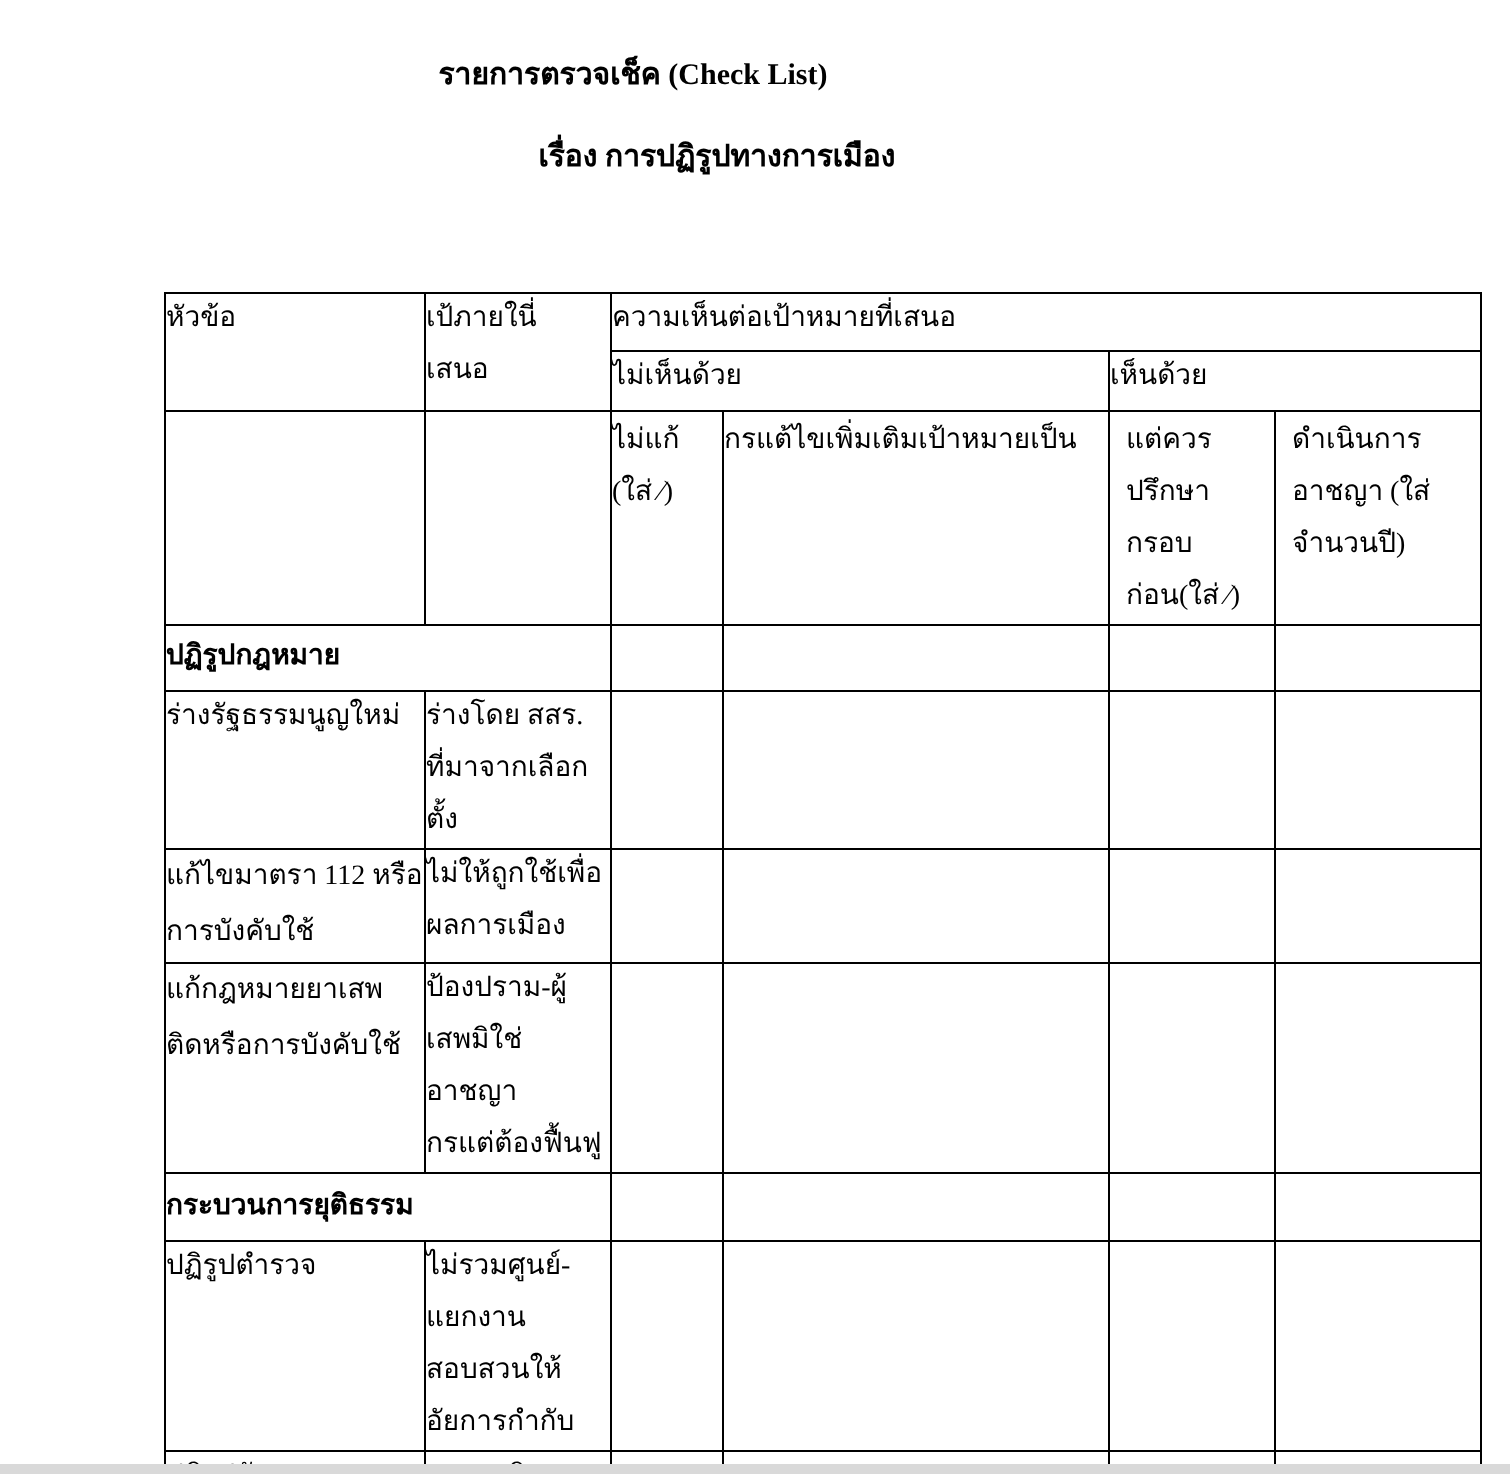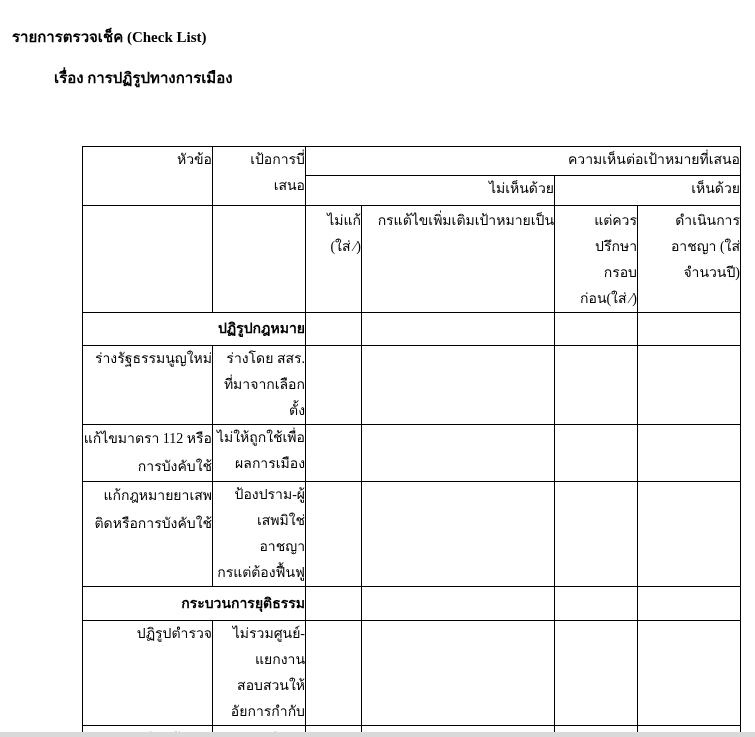--- a/index.html
+++ b/index.html
@@ -1,34 +1,34 @@
 <!DOCTYPE html>
 <html><head>
   <meta charset="utf-8">
   <style>
     html, body { margin: 0; padding: 0; }
     body {
       width: 755px; height: 737px; background: #ffffff; position: relative; overflow: hidden;
       font-family: "Liberation Serif", "DejaVu Serif", serif; color: #000;
     }
     .title {
-      position: absolute; left: 0; width: 633px; text-align: left;
-      font-weight: bold; font-size: 15px; padding-left: 12px;
+      position: absolute; left: 0; width: 633px; text-align: center;
+      font-weight: bold; font-size: 15px;
     }
     .t1 { top: 25px; }
     .t2 { top: 66px; margin-left: 42px; }
     .bottom-band {
       position: absolute; left: 0; top: 732px; width: 755px; height: 5px; background: #d9d9d9;
     }
     table.grid {
       position: absolute; left: 82px; top: 146px; border-collapse: collapse;
       table-layout: fixed; width: 658px;
     }
     table.grid td {
-      border: 1.5px solid #000; padding: 0; vertical-align: top; text-align: right;
+      border: 1.5px solid #000; padding: 0; vertical-align: top; text-align: left;
       font-size: 14px; line-height: 26px;
     }
     .sm { font-size: 12px; line-height: 24px; }
     .left { text-align: left; padding-left: 8px !important; }
     .sec { font-weight: bold; font-size: 17px; vertical-align: middle !important; border-radius: 12px; }
     .lines span { display: block; }
   </style>
 </head>
 <body>
 
@@ -41,21 +41,21 @@
       <col style="width:93px">
       <col style="width:56px">
     <col style="width:193px">
       <col style="width:83px">
       <col style="width:103px">
   </colgroup>
   <tbody>
       <tr style="height:29px">
     <td rowspan="2"><span>หัวข้อ</span></td>
     <td rowspan="2" class="lines">
-      <span>เป้อการบี่</span>
+      <span>เป้ภายในี่</span>
       <span>เสนอ</span>
     </td>
     <td colspan="4"><span>ความเห็นต่อเป้าหมายที่เสนอ</span></td>
   </tr>
   <tr style="height:30px">
     <td colspan="2"><span>ไม่เห็นด้วย</span></td>
     <td colspan="2"><span>เห็นด้วย</span></td>
   </tr>
   <tr style="height:88px">
     <td></td>

